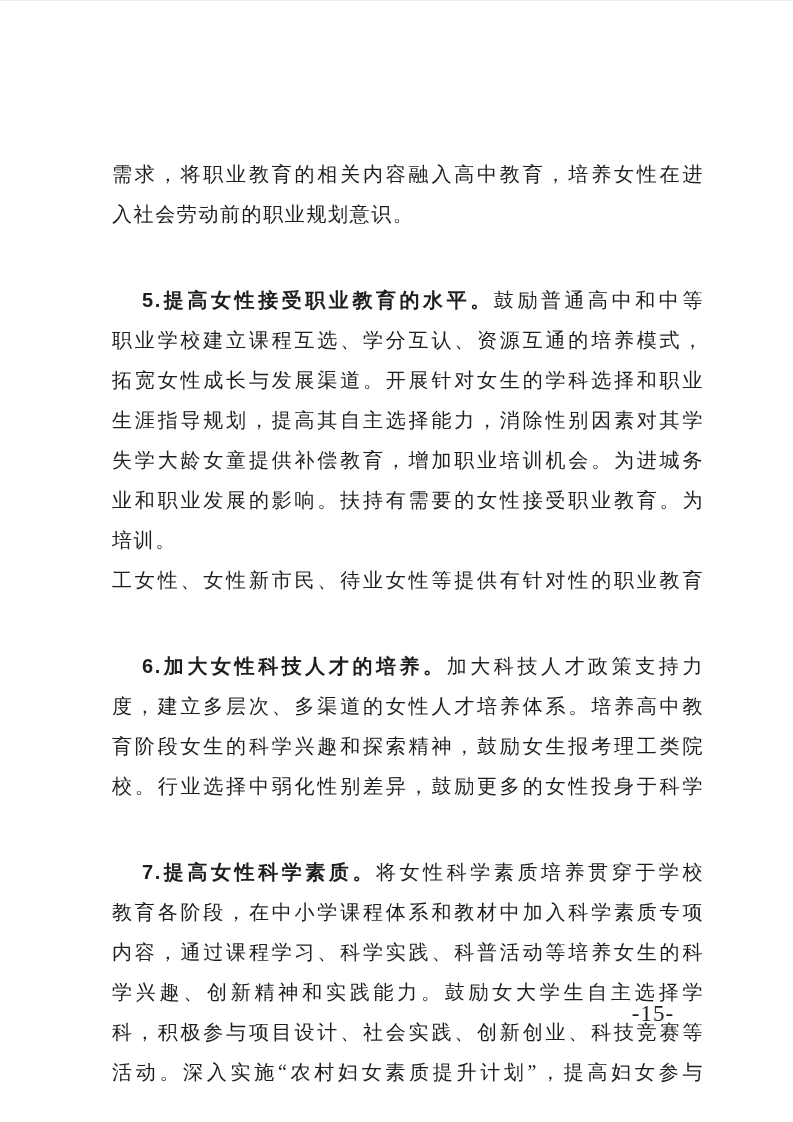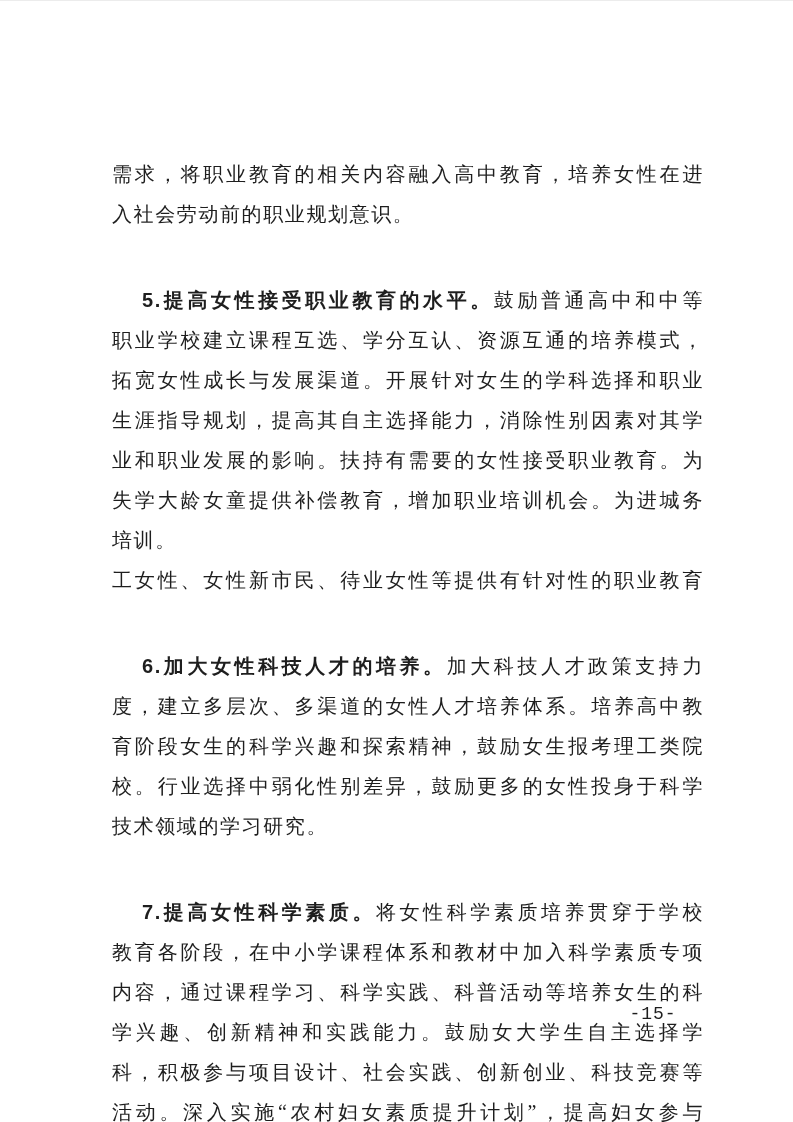--- a/index.html
+++ b/index.html
@@ -45,48 +45,47 @@
   .b {
     font-weight: 700;
     font-family: "Liberation Sans", "DejaVu Sans", sans-serif;
   }
   .page-number {
     position: absolute;
     left: 628px;
     top: 999px;
     width: 50px;
     color: #1e1e1e;
-    font-size: 18px;
+    font-size: 23px;
     line-height: 28px;
     letter-spacing: 1px;
     text-align: center;
-    font-family: Liberation Mono, monospace;
+    font-family: Liberation Serif, serif;
   }
 </style>
 </head>
 <body>
 
 <div class="page">
 
   <div class="body-text">
     <div class="line justify"><span class="b"></span><span>需求，将职业教育的相关内容融入高中教育，培养女性在进</span></div>
     <div class="line"><span class="b"></span><span>入社会劳动前的职业规划意识。</span></div>
     <div class="line indent justify"><span class="b">5.提高女性接受职业教育的水平。</span><span>鼓励普通高中和中等</span></div>
     <div class="line justify"><span class="b"></span><span>职业学校建立课程互选、学分互认、资源互通的培养模式，</span></div>
     <div class="line justify"><span class="b"></span><span>拓宽女性成长与发展渠道。开展针对女生的学科选择和职业</span></div>
     <div class="line justify"><span class="b"></span><span>生涯指导规划，提高其自主选择能力，消除性别因素对其学</span></div>
+    <div class="line justify"><span class="b"></span><span>失学大龄女童提供补偿教育，增加职业培训机会。为进城务</span></div>
     <div class="line justify"><span class="b"></span><span>业和职业发展的影响。扶持有需要的女性接受职业教育。为</span></div>
-    <div class="line justify"><span class="b"></span><span>失学大龄女童提供补偿教育，增加职业培训机会。为进城务</span></div>
     <div class="line"><span class="b"></span><span>培训。</span></div>
     <div class="line justify"><span class="b"></span><span>工女性、女性新市民、待业女性等提供有针对性的职业教育</span></div>
     <div class="line indent justify"><span class="b">6.加大女性科技人才的培养。</span><span>加大科技人才政策支持力</span></div>
     <div class="line justify"><span class="b"></span><span>度，建立多层次、多渠道的女性人才培养体系。培养高中教</span></div>
     <div class="line justify"><span class="b"></span><span>育阶段女生的科学兴趣和探索精神，鼓励女生报考理工类院</span></div>
     <div class="line justify"><span class="b"></span><span>校。行业选择中弱化性别差异，鼓励更多的女性投身于科学</span></div>
-    <div class="line"><span class="b"></span><span>技术领域的学习研究。</span></div>
     <div class="line indent justify"><span class="b">7.提高女性科学素质。</span><span>将女性科学素质培养贯穿于学校</span></div>
     <div class="line justify"><span class="b"></span><span>教育各阶段，在中小学课程体系和教材中加入科学素质专项</span></div>
     <div class="line justify"><span class="b"></span><span>内容，通过课程学习、科学实践、科普活动等培养女生的科</span></div>
     <div class="line justify"><span class="b"></span><span>学兴趣、创新精神和实践能力。鼓励女大学生自主选择学</span></div>
     <div class="line justify"><span class="b"></span><span>科，积极参与项目设计、社会实践、创新创业、科技竞赛等</span></div>
     <div class="line justify"><span class="b"></span><span>活动。深入实施“农村妇女素质提升计划”，提高妇女参与</span></div>
   </div>
 
   <div class="page-number">-15-</div>
 

